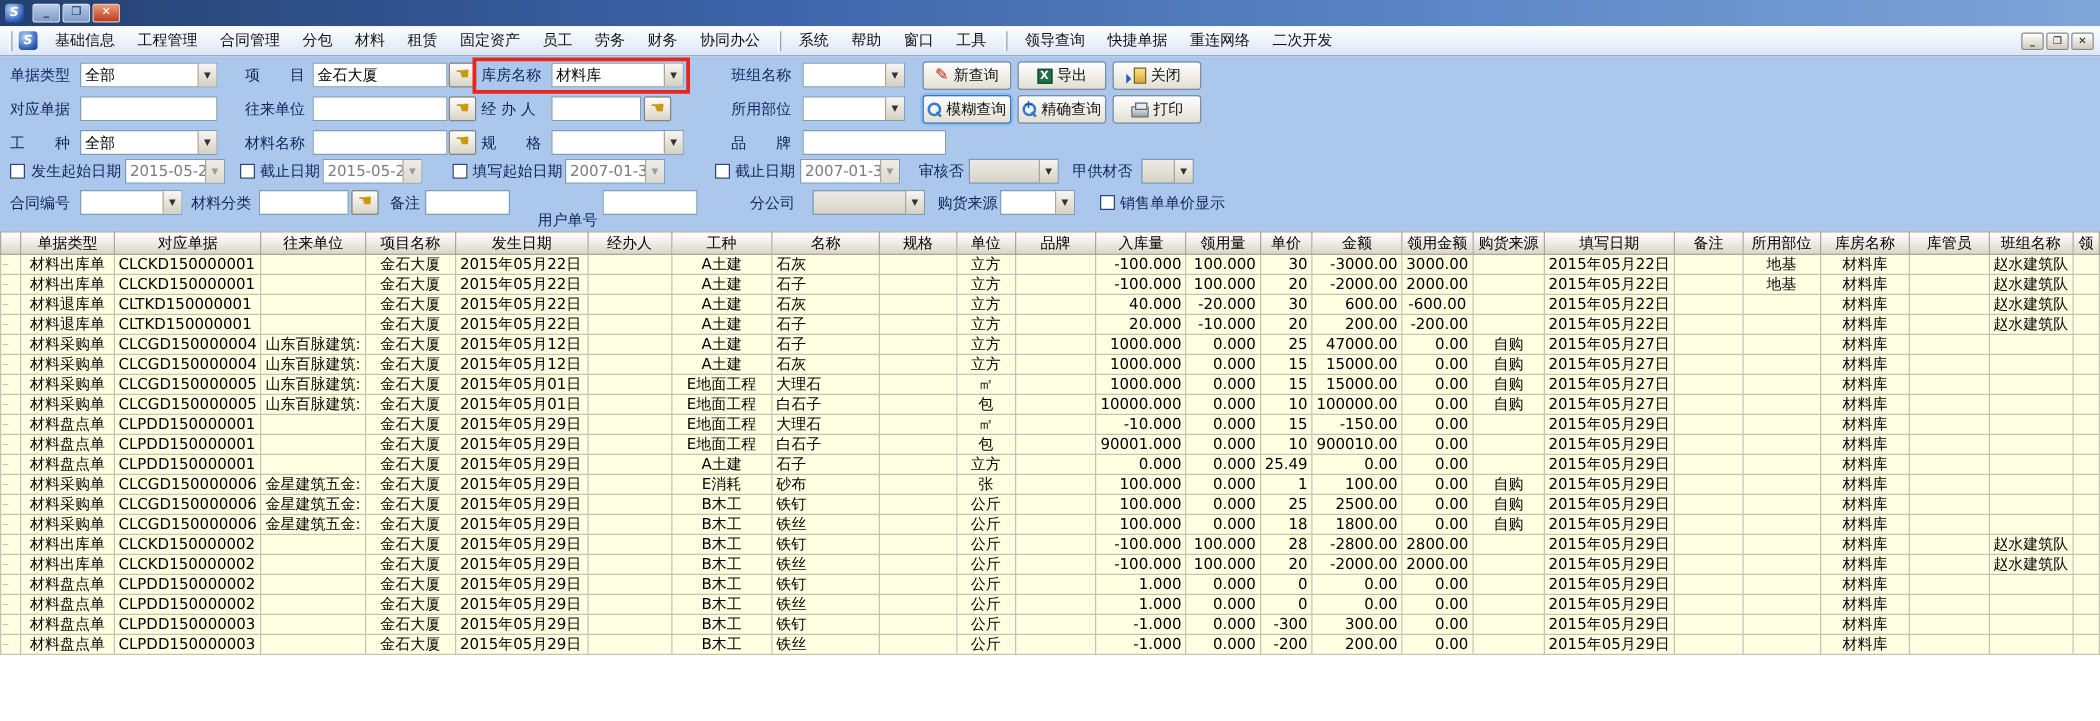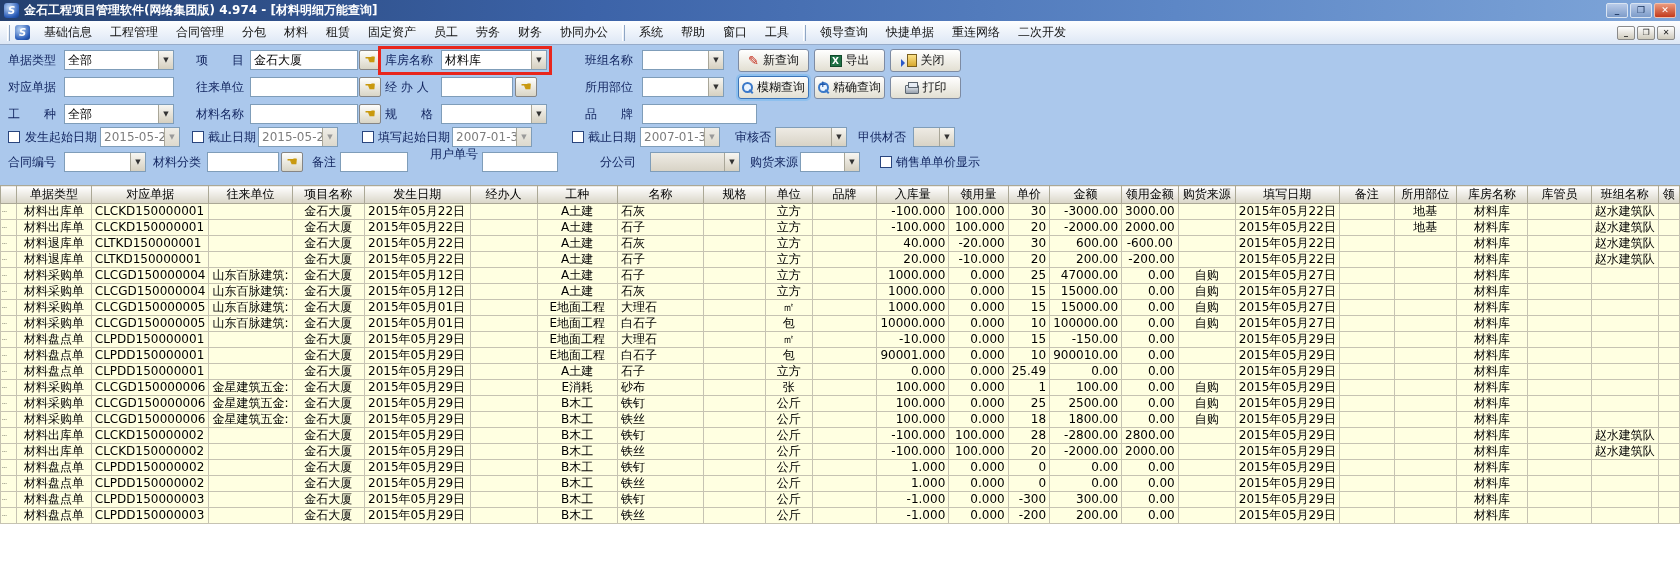--- a/index.html
+++ b/index.html
@@ -101,21 +101,20 @@
     background:#ffffe1; border:1px solid #c6c3b2;
     overflow:hidden; white-space:nowrap; line-height:15px;
   }
   #grid td.sel { padding:0 1px; color:#9a9a88; font-size:8px; text-align:left; }
 </style>
 </head>
 <body>
 
 <div id="titlebar">
   <span class="appicon">S</span>
-  <span class="title-text">金石工程项目管理软件(网络集团版) 4.974 - [材料明细万能查询]</span>
   <span class="tbtn">_</span>
   <span class="tbtn">❐</span>
   <span class="tbtn close">✕</span>
 </div>
 
 <div id="menubar">
   <span class="mgrip"></span>
   <span class="appicon">S</span>
   <div id="menu-items">
       <span class="mitem">基础信息</span>
@@ -238,21 +237,21 @@
   <span class="flabel" style="left:8px;top:110px">合同编号</span>
   <div class="combo" style="left:64px;top:107px;width:82px">
     <span class="cval"></span>
       <span class="cbtn">▼</span>
   </div>
   <span class="flabel" style="left:153px;top:110px">材料分类</span>
   <div class="tinput" style="left:207px;top:107px;width:72px"></div>
   <div class="handbtn" style="left:281px;top:107px"><span>☚</span></div>
   <span class="flabel" style="left:312px;top:110px">备注</span>
   <div class="tinput" style="left:340px;top:107px;width:68px"></div>
-  <span class="flabel" style="left:430px;top:102px">用户单号</span>
+  <span class="flabel" style="left:430px;top:124px">用户单号</span>
   <div class="tinput" style="left:482px;top:107px;width:76px"></div>
   <span class="flabel" style="left:600px;top:110px">分公司</span>
   <div class="combo gray" style="left:650px;top:107px;width:90px">
     <span class="cval"></span>
       <span class="cbtn">▼</span>
   </div>
   <span class="flabel" style="left:750px;top:110px">购货来源</span>
   <div class="combo" style="left:800px;top:107px;width:60px">
     <span class="cval"></span>
       <span class="cbtn">▼</span>

